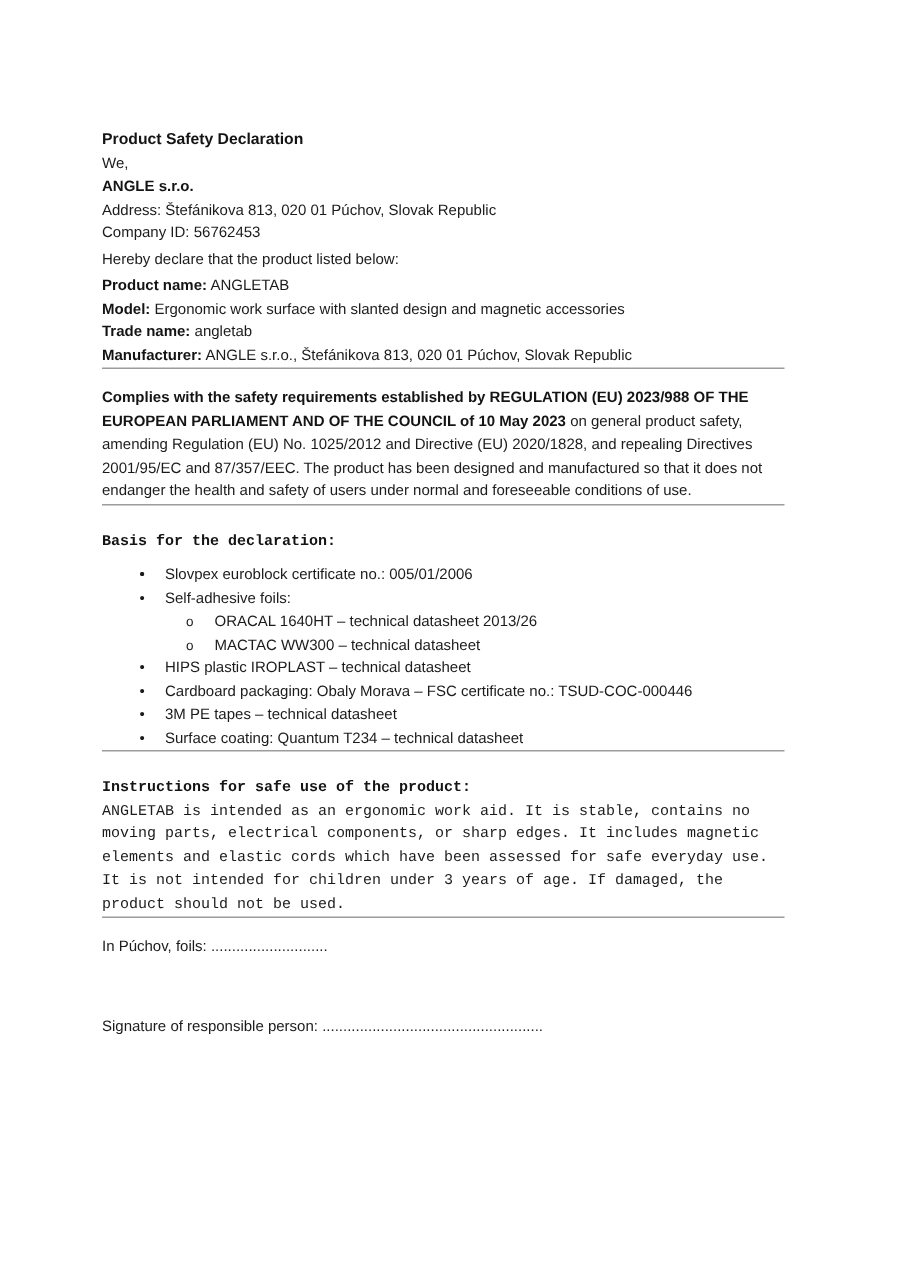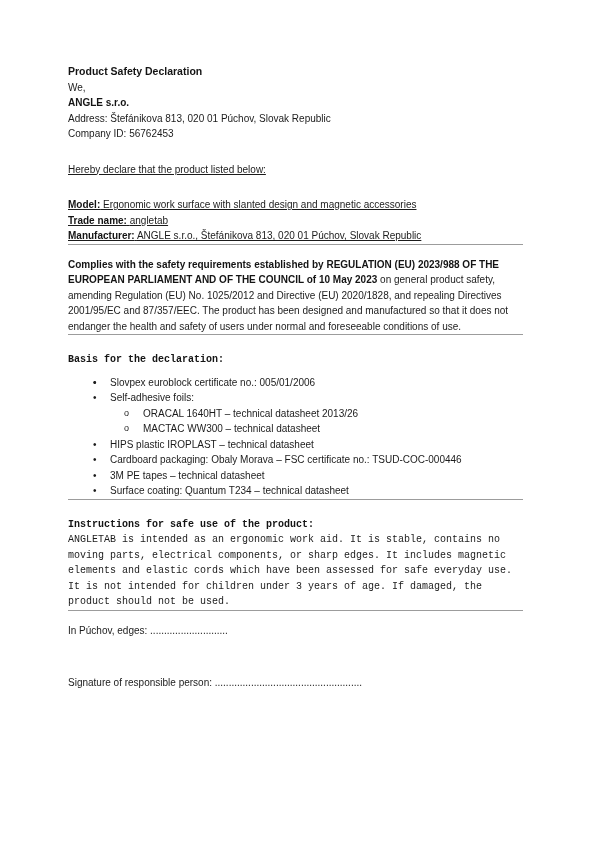--- a/index.html
+++ b/index.html
@@ -12,21 +12,21 @@
     height: 853px;
     font-family: "Liberation Sans", sans-serif;
     font-size: 10px;
     line-height: 15.5px;
     color: #1b1b1b;
   }
   .page {
     box-sizing: border-box;
     width: 600px;
     height: 853px;
-    padding: 64px 77px 0 68px;
+    padding: 86px 77px 0 68px;
     overflow: hidden;
     background: #ffffff;
   }
   p { margin: 0; }
   h1 {
     margin: 0;
     font-size: 10.5px;
     line-height: 15.5px;
     font-weight: 700;
     color: #141414;
@@ -37,21 +37,21 @@
     border-top: 1.5px solid #9c9c9c;
     margin: 0;
     width: 100%;
   }
   
   .m26 { }
   .m14 { margin-top: 14px; }
   .m12 { margin-top: 12px; }
   .m11 { margin-top: 17px; font-family: Liberation Mono, monospace; }
   .m9  { margin-top: 9px; }
-  .m7  { margin-top: 20px; text-decoration: underline; }
+  .m7  { margin-top: 2px; }
   .m37 { margin-top: 37px; }
   
   .list { margin-top: 7px; }
   .li {
     position: relative;
     padding-left: 42px;
   }
   .li .marker {
     position: absolute;
     left: 25px;
@@ -73,20 +73,21 @@
   <div class="m26">
     <p>We,</p>
     <p class="bold">ANGLE s.r.o.</p>
     <p>Address: Štefánikova 813, 020 01 Púchov, Slovak Republic</p>
     <p>Company ID: 56762453</p>
   </div>
 
   <p class="m7">Hereby declare that the product listed below:</p>
 
   <div class="m7">
+    <p><strong>Product name:</strong> <span>ANGLETAB</span></p>
     <p><strong>Model:</strong> <span>Ergonomic work surface with slanted design and magnetic accessories</span></p>
     <p><strong>Trade name:</strong> <span>angletab</span></p>
     <p><strong>Manufacturer:</strong> <span>ANGLE s.r.o., Štefánikova 813, 020 01 Púchov, Slovak Republic</span></p>
   </div>
 
   <hr class="divider m14">
 
   <p class="m12"><strong>Complies with the safety requirements established by REGULATION (EU) 2023/988 OF THE EUROPEAN PARLIAMENT AND OF THE COUNCIL of 10 May 2023</strong><span> on general product safety, amending Regulation (EU) No. 1025/2012 and Directive (EU) 2020/1828, and repealing Directives 2001/95/EC and 87/357/EEC. The product has been designed and manufactured so that it does not endanger the health and safety of users under normal and foreseeable conditions of use.</span></p>
 
   <hr class="divider m12">
@@ -107,17 +108,17 @@
 
   <hr class="divider m9">
 
   <div class="m11">
     <p class="bold">Instructions for safe use of the product:</p>
     <p>ANGLETAB is intended as an ergonomic work aid. It is stable, contains no moving parts, electrical components, or sharp edges. It includes magnetic elements and elastic cords which have been assessed for safe everyday use. It is not intended for children under 3 years of age. If damaged, the product should not be used.</p>
   </div>
 
   <hr class="divider m14">
 
-  <p class="m12">In Púchov, edges: ............................</p>
+  <p class="m12">In Púchov, foils: ............................</p>
 
   <p class="m37">Signature of responsible person: .....................................................</p>
 
 </div>
 
 </body></html>

